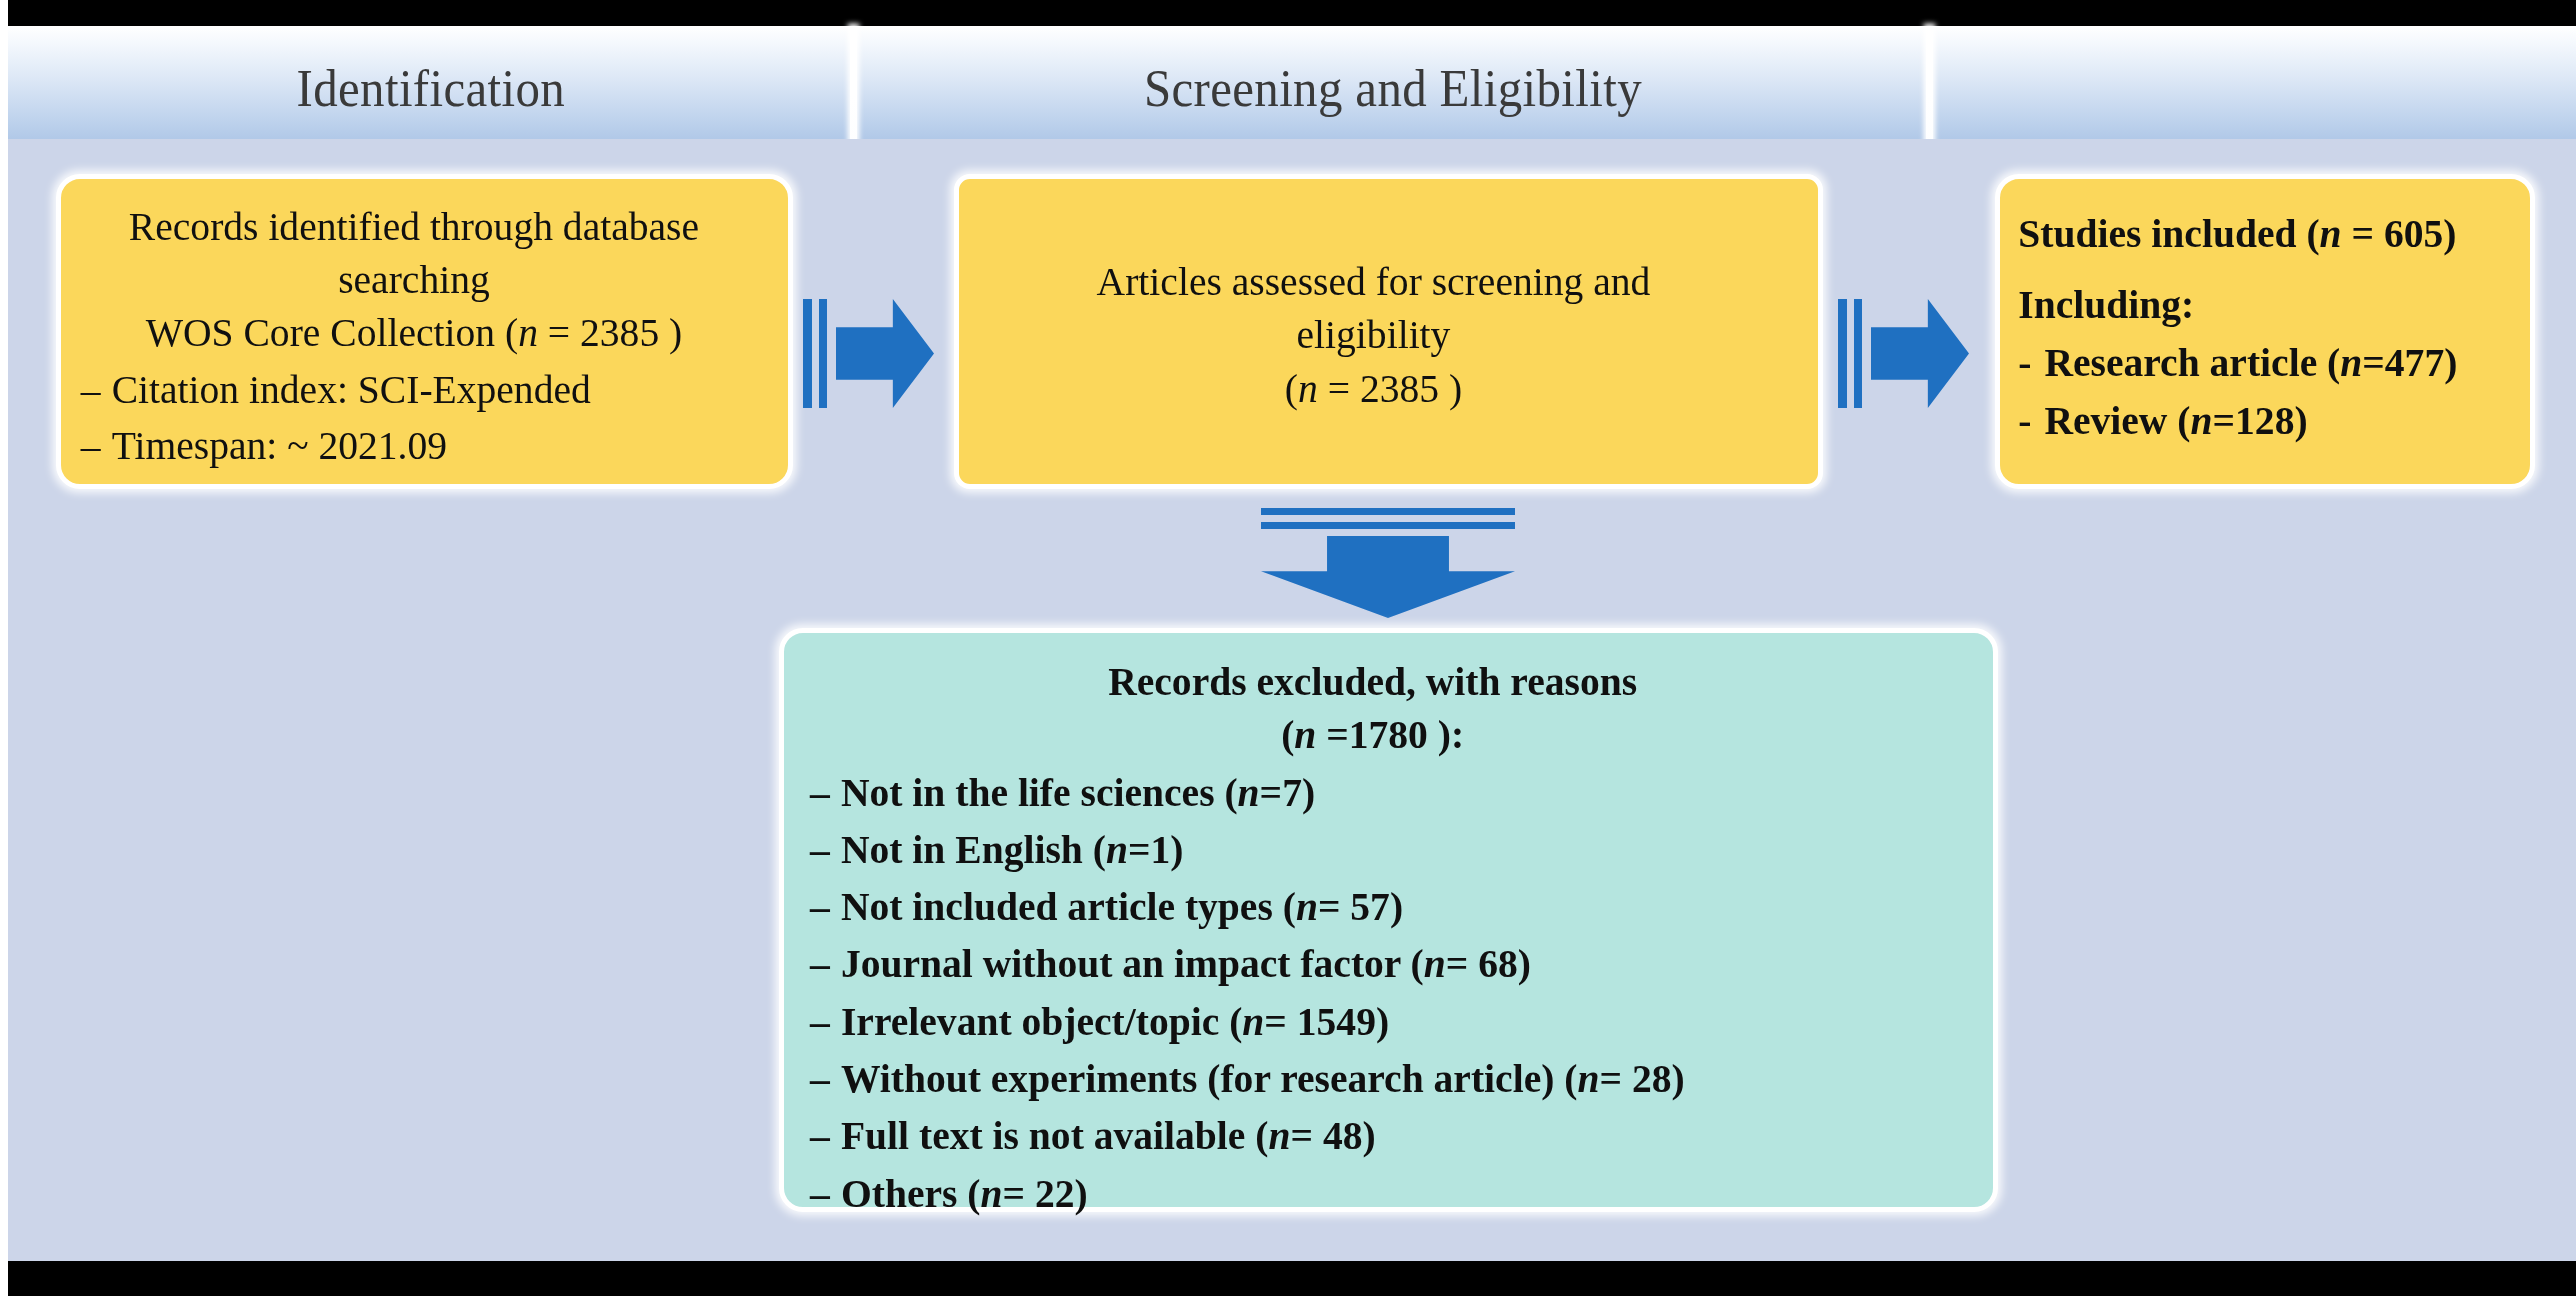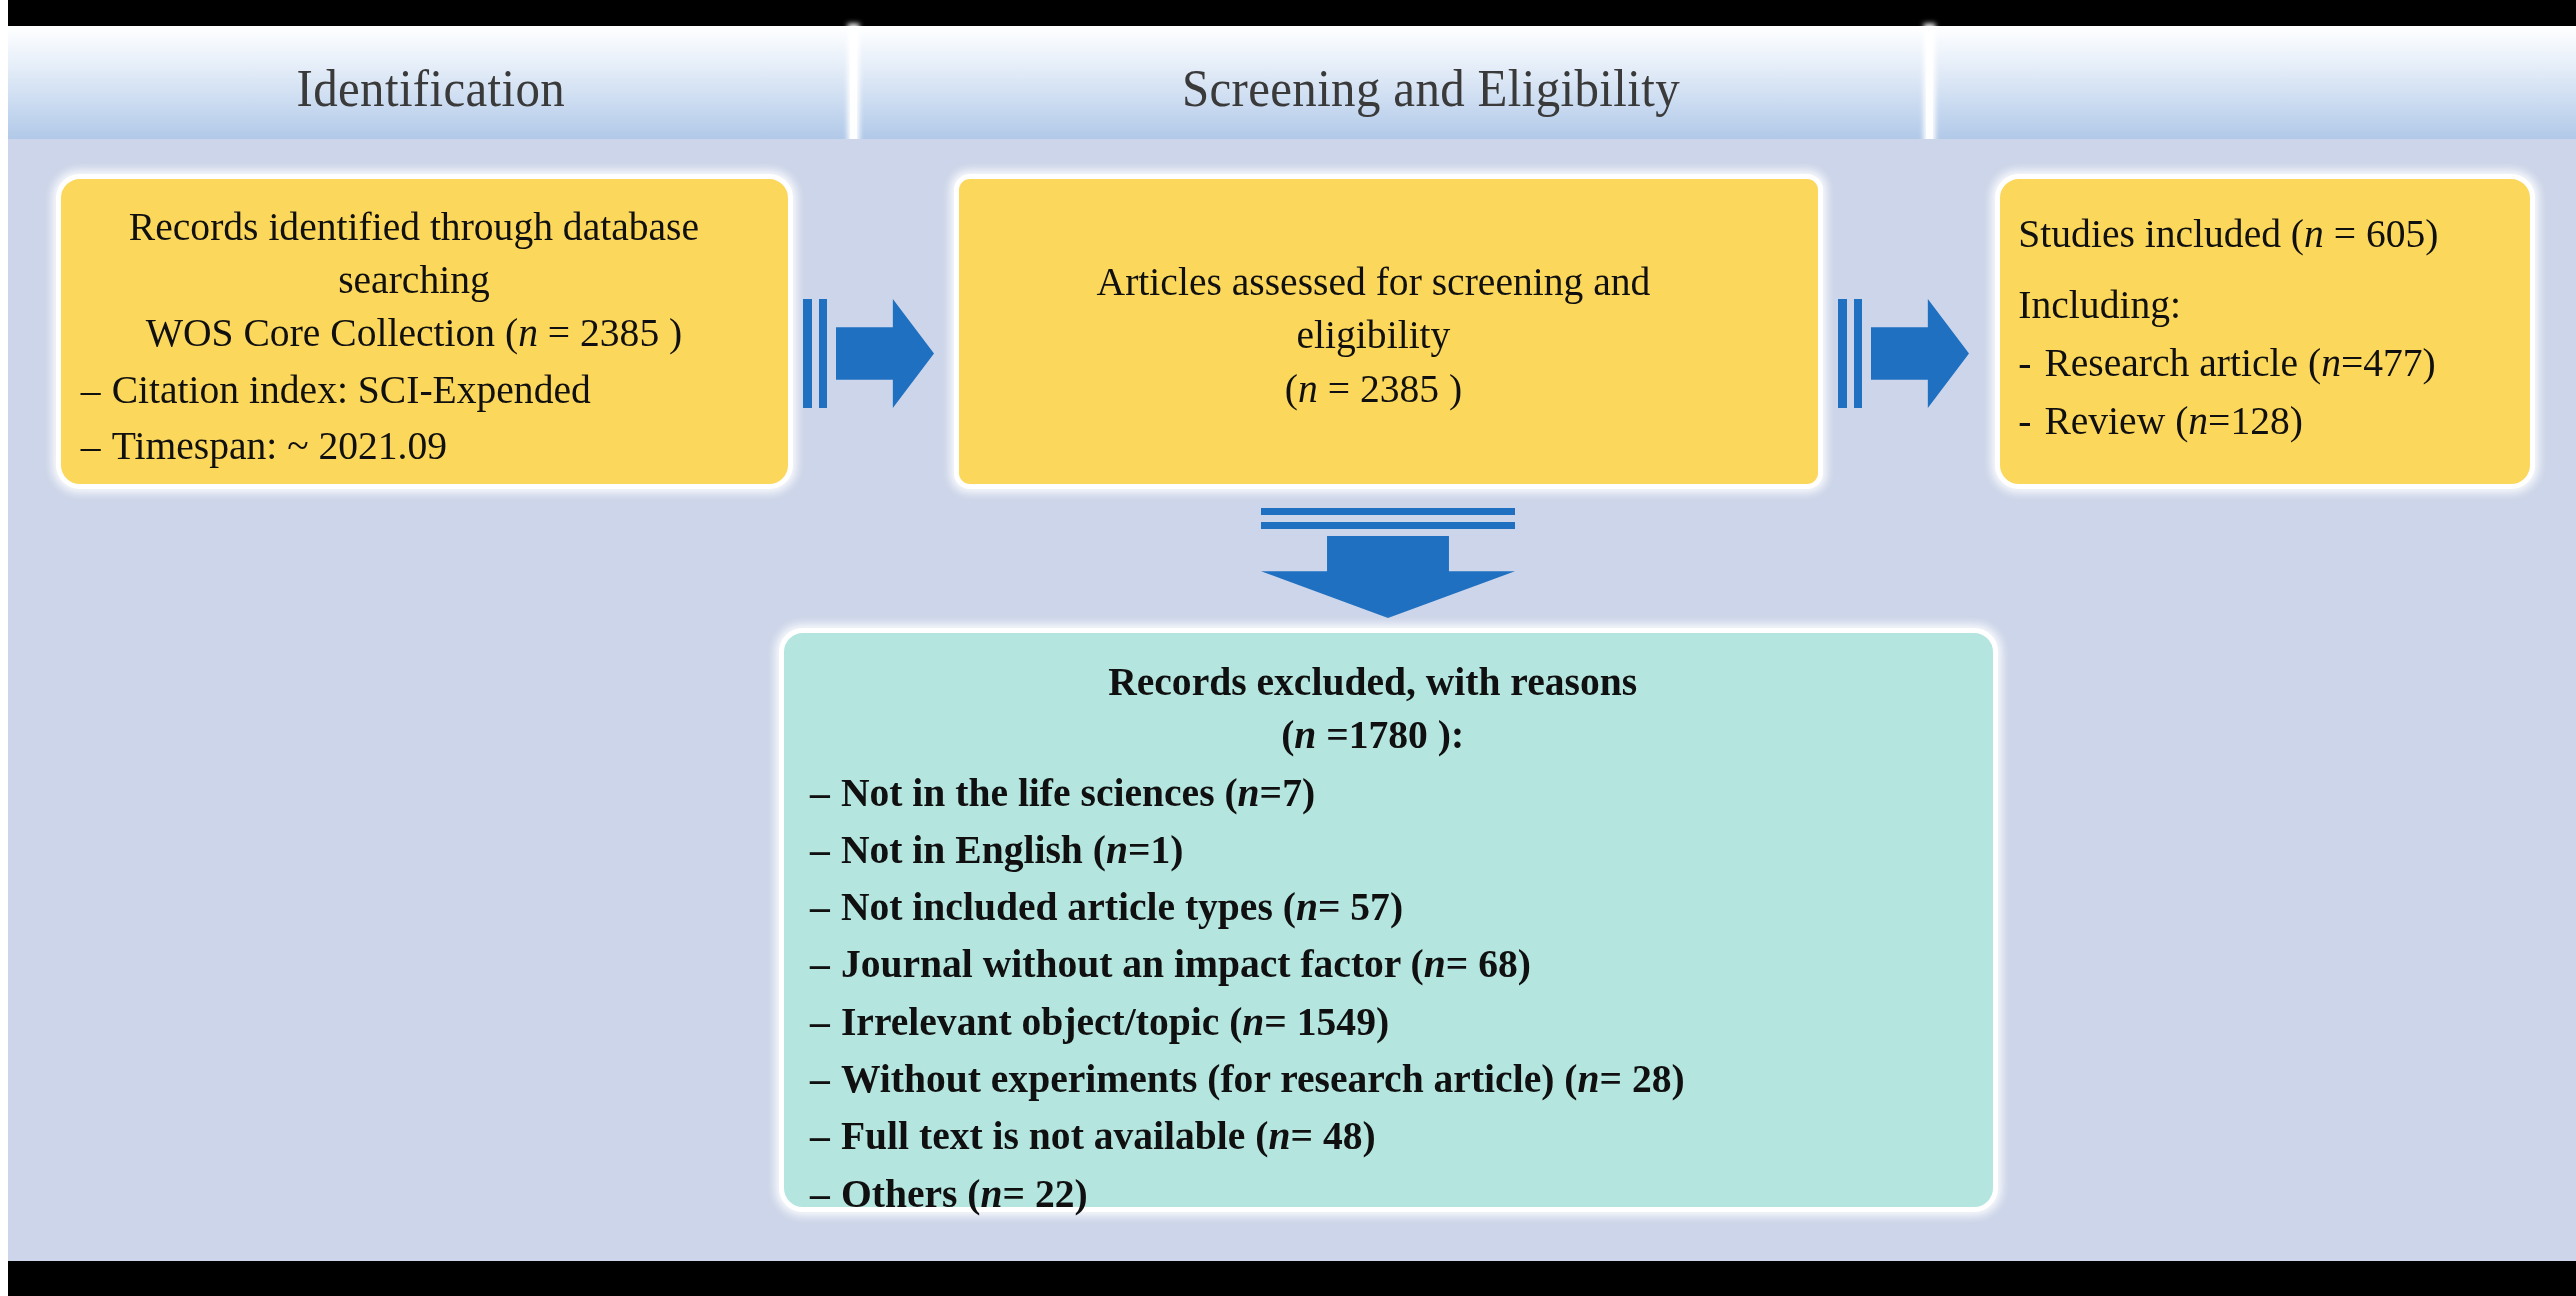--- a/index.html
+++ b/index.html
@@ -85,21 +85,21 @@
 <div id="canvas">
 
   <div id="header">
 
     <div class="hdr-sec" style="left:0px;width:846px;">
       <span class="hdr-label">Identification</span>
     </div>
 
     <div class="hdr-div" style="left:842px;"></div>
 
-    <div class="hdr-sec" style="left:887px;width:1071px;">
+    <div class="hdr-sec" style="left:849px;width:1071px;">
       <span class="hdr-label">Screening and Eligibility</span>
     </div>
 
     <div class="hdr-div" style="left:1918px;"></div>
 
   </div>
 
   <div id="panel">
 
     <div class="box box-yellow" style="left:48px;top:35px;width:737px;height:315px;">
@@ -139,21 +139,21 @@
     </div>
 
     <div class="arrow-right" style="left:1830px;top:160px;width:131px;height:109px;">
       <div class="ar-stripes" style="left:0;width:24.5px;">
         <div class="ar-stripe"></div>
         <div class="ar-stripe"></div>
       </div>
       <div class="ar-body" style="left:33px;width:98px;"></div>
     </div>
 
-    <div class="box box-yellow" style="left:1987px;top:35px;width:540px;height:315px;">
+    <div class="box box-yellow" style="left:1987px;top:35px;width:540px;height:315px;font-weight:bold;">
       <div class="btxt" style="padding:28px 11px 0 19px;">
         <div class="row">
           <span>Studies included (</span><span class="ital">n</span><span> = 605)</span>
         </div>
         <div class="row" style="margin-top:17.4px;">Including:</div>
         <div class="bullet-row" style="margin-top:4.7px;">
           <span class="dash-sm">-</span>
           <span>Research article (</span>
             <span class="ital">n</span>
             <span>=477)</span>

